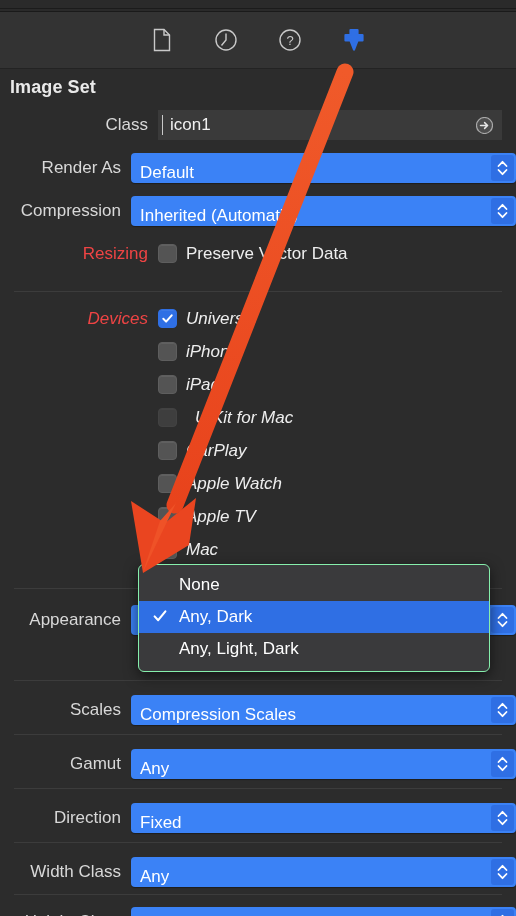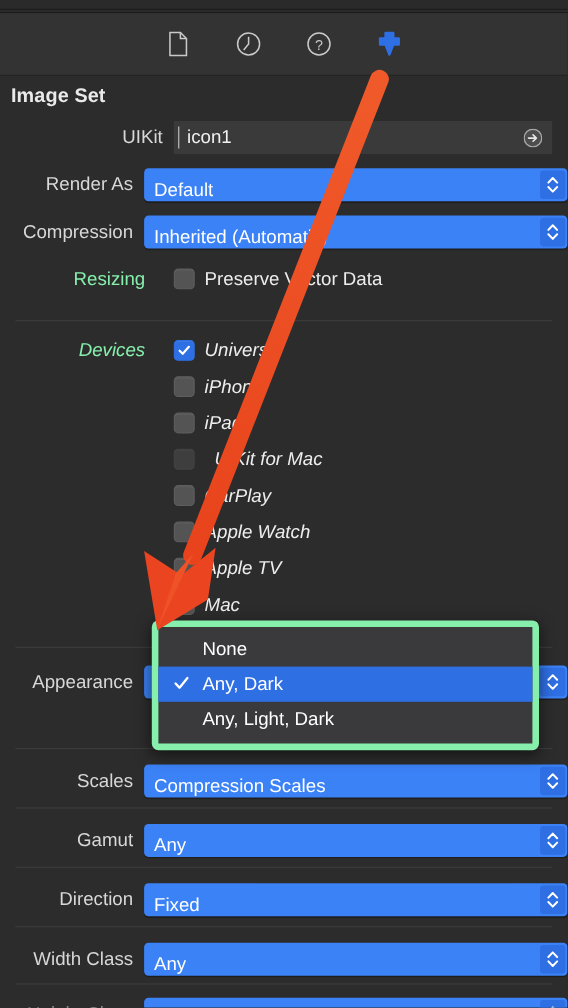--- a/index.html
+++ b/index.html
@@ -101,22 +101,22 @@
     border-radius: 3px;
     display: flex; align-items: center; justify-content: center;
   }
 
   
   .cbrow {
     position: relative; width: 516px; height: 33px;
     display: flex; align-items: center;
   }
   .cbrow .lbl {
-    width: 158px; text-align: right; padding-right: 26px;
-    font-size: 17px; color: #86efac; white-space: nowrap;
+    width: 158px; text-align: right; padding-right: 10px;
+    font-size: 17px; color: #ef4444; white-space: nowrap;
   }
   .cbrow .cb-wrap { display: flex; align-items: center; }
   .checkbox {
     width: 19px; height: 19px; border-radius: 4px;
     background: #545454;
     border: 1px solid #5e5e5e;
     box-shadow: inset 0 1px 0 rgba(255,255,255,0.07);
     flex: none;
   }
   .checkbox.checked {
@@ -131,21 +131,21 @@
   .divider {
     position: absolute; left: 14px; width: 488px; height: 1px;
     background: #3c3c3c;
   }
 
   
   .menu {
     position: absolute;
     left: 138px; top: 564px; width: 352px;
     background: #3a3a3c;
-    border: 6px solid #86efac;
+    border: 1px solid #86efac;
     border-radius: 6px;
     box-shadow: 0 4px 14px rgba(0,0,0,0.55);
     padding: 4px 0 6px 0;
     z-index: 30;
   }
   .menu-item {
     position: relative; height: 32px;
     display: flex; align-items: center;
     padding-left: 40px;
     font-size: 17px; color: #ffffff;
@@ -199,21 +199,21 @@
     </div>
   </div>
 
   <div class="section-header">
     <div class="title">Image Set</div>
   </div>
 
   <div class="rows">
 
     <div class="row">
-      <div class="lbl">UIKit</div>
+      <div class="lbl">Class</div>
       <div class="ctl">
         <div class="textfield">
           <div class="caret"></div>
           <div class="val">icon1</div>
           <div class="go-btn">
             <svg width="17" height="17" viewBox="0 0 17 17">
               <circle cx="8.5" cy="8.5" r="8" fill="#4d4d4d" stroke="#a8a8a8" stroke-width="1.2"></circle>
               <path d="M4.5 8.5 H11.3 M8.6 5.6 L11.6 8.5 L8.6 11.4" fill="none" stroke="#e6e6e6" stroke-width="1.5" stroke-linecap="round" stroke-linejoin="round"></path>
             </svg>
           </div>

